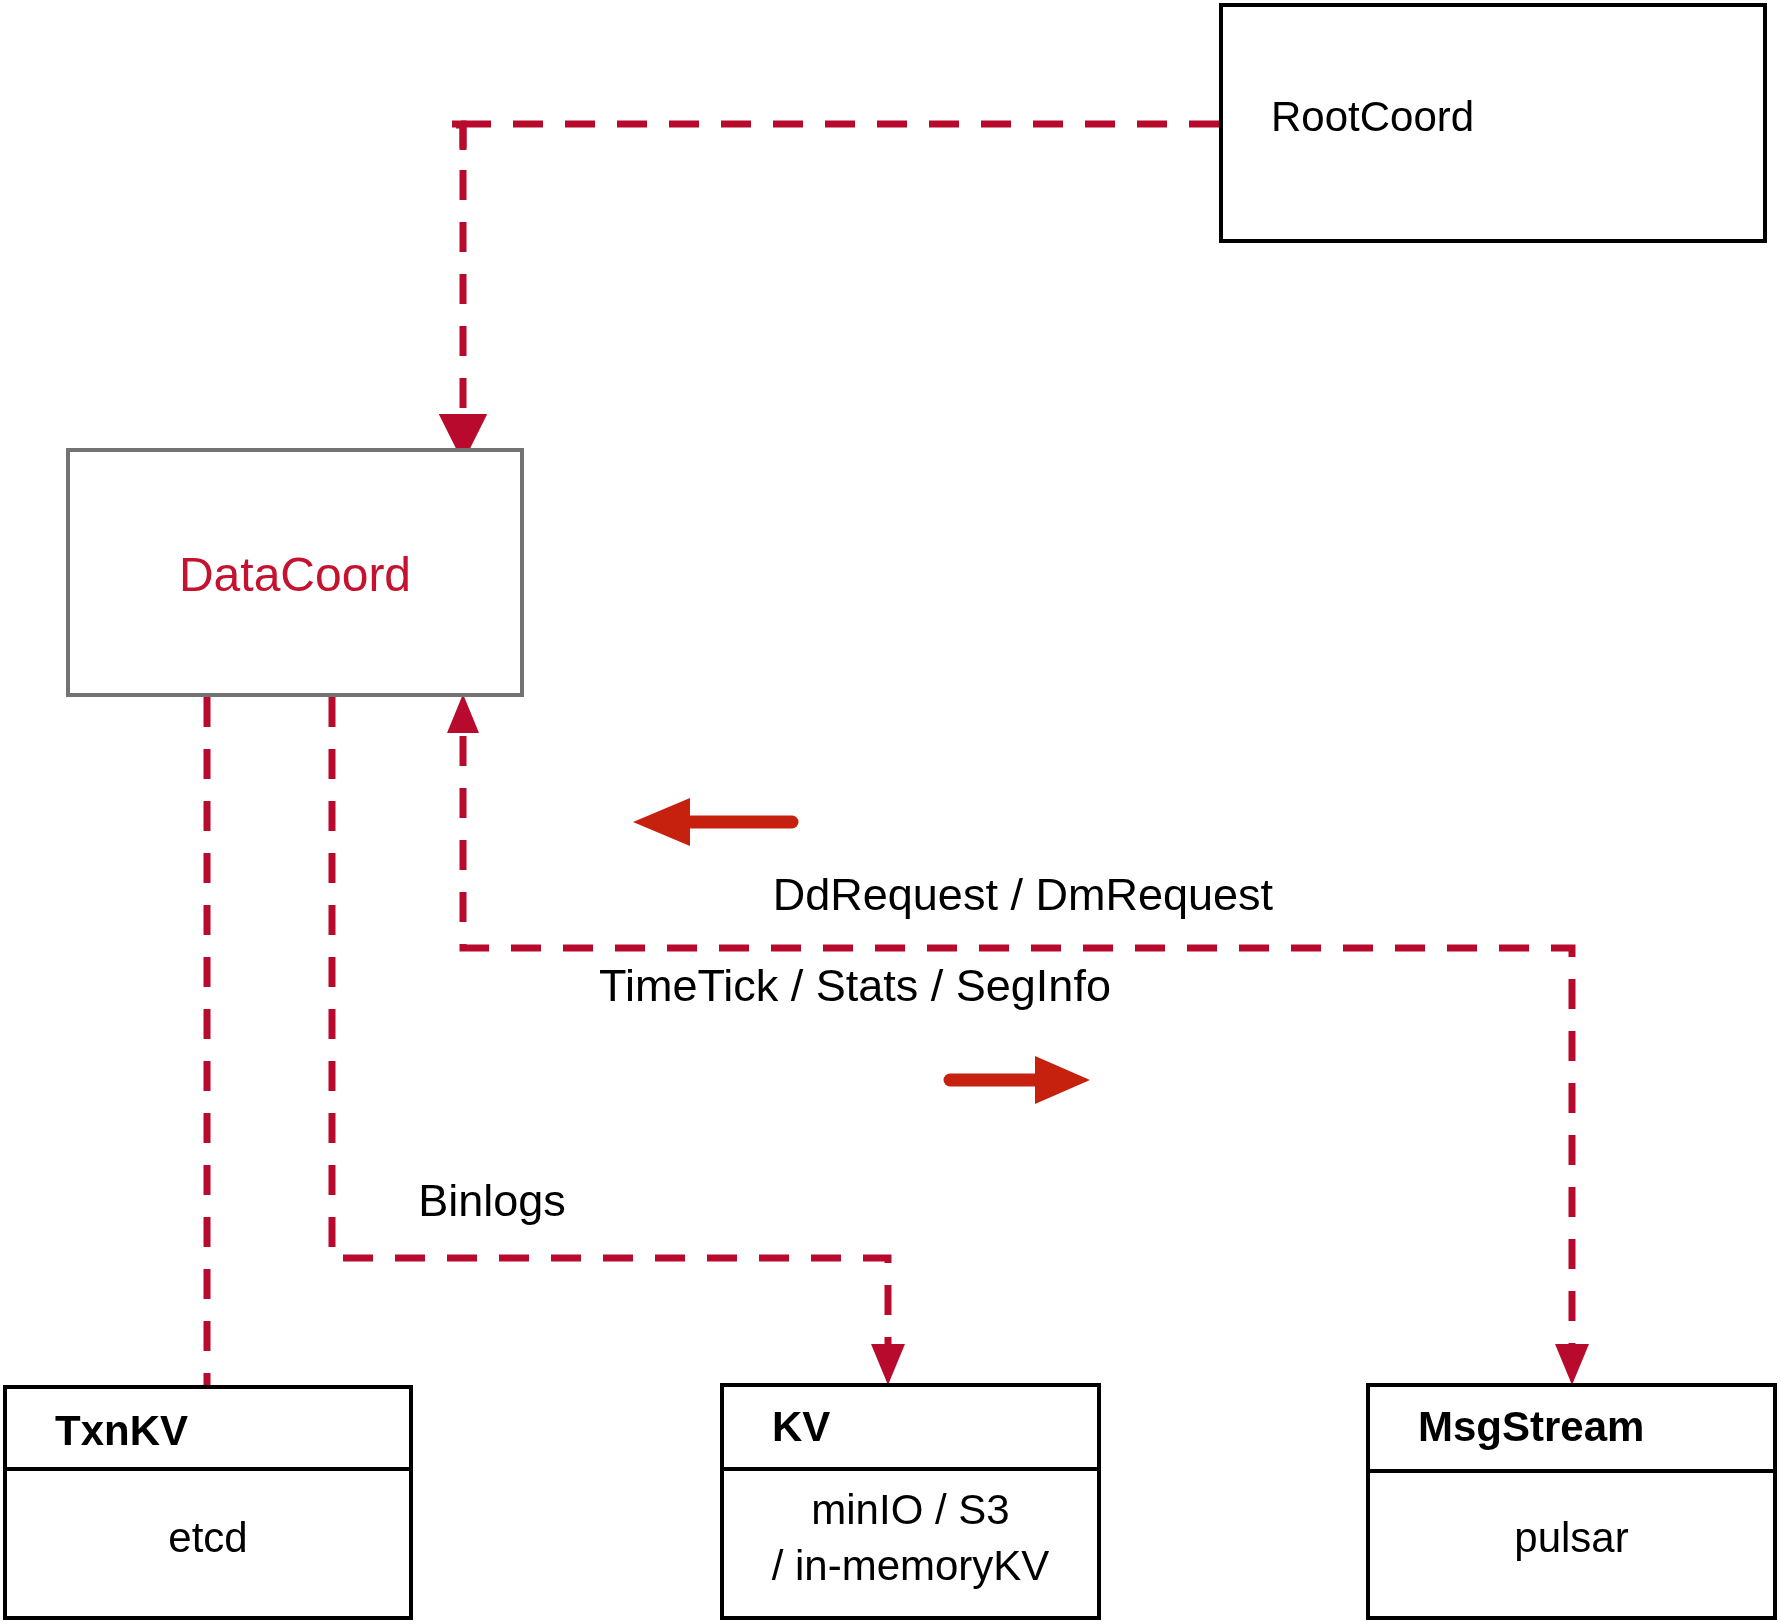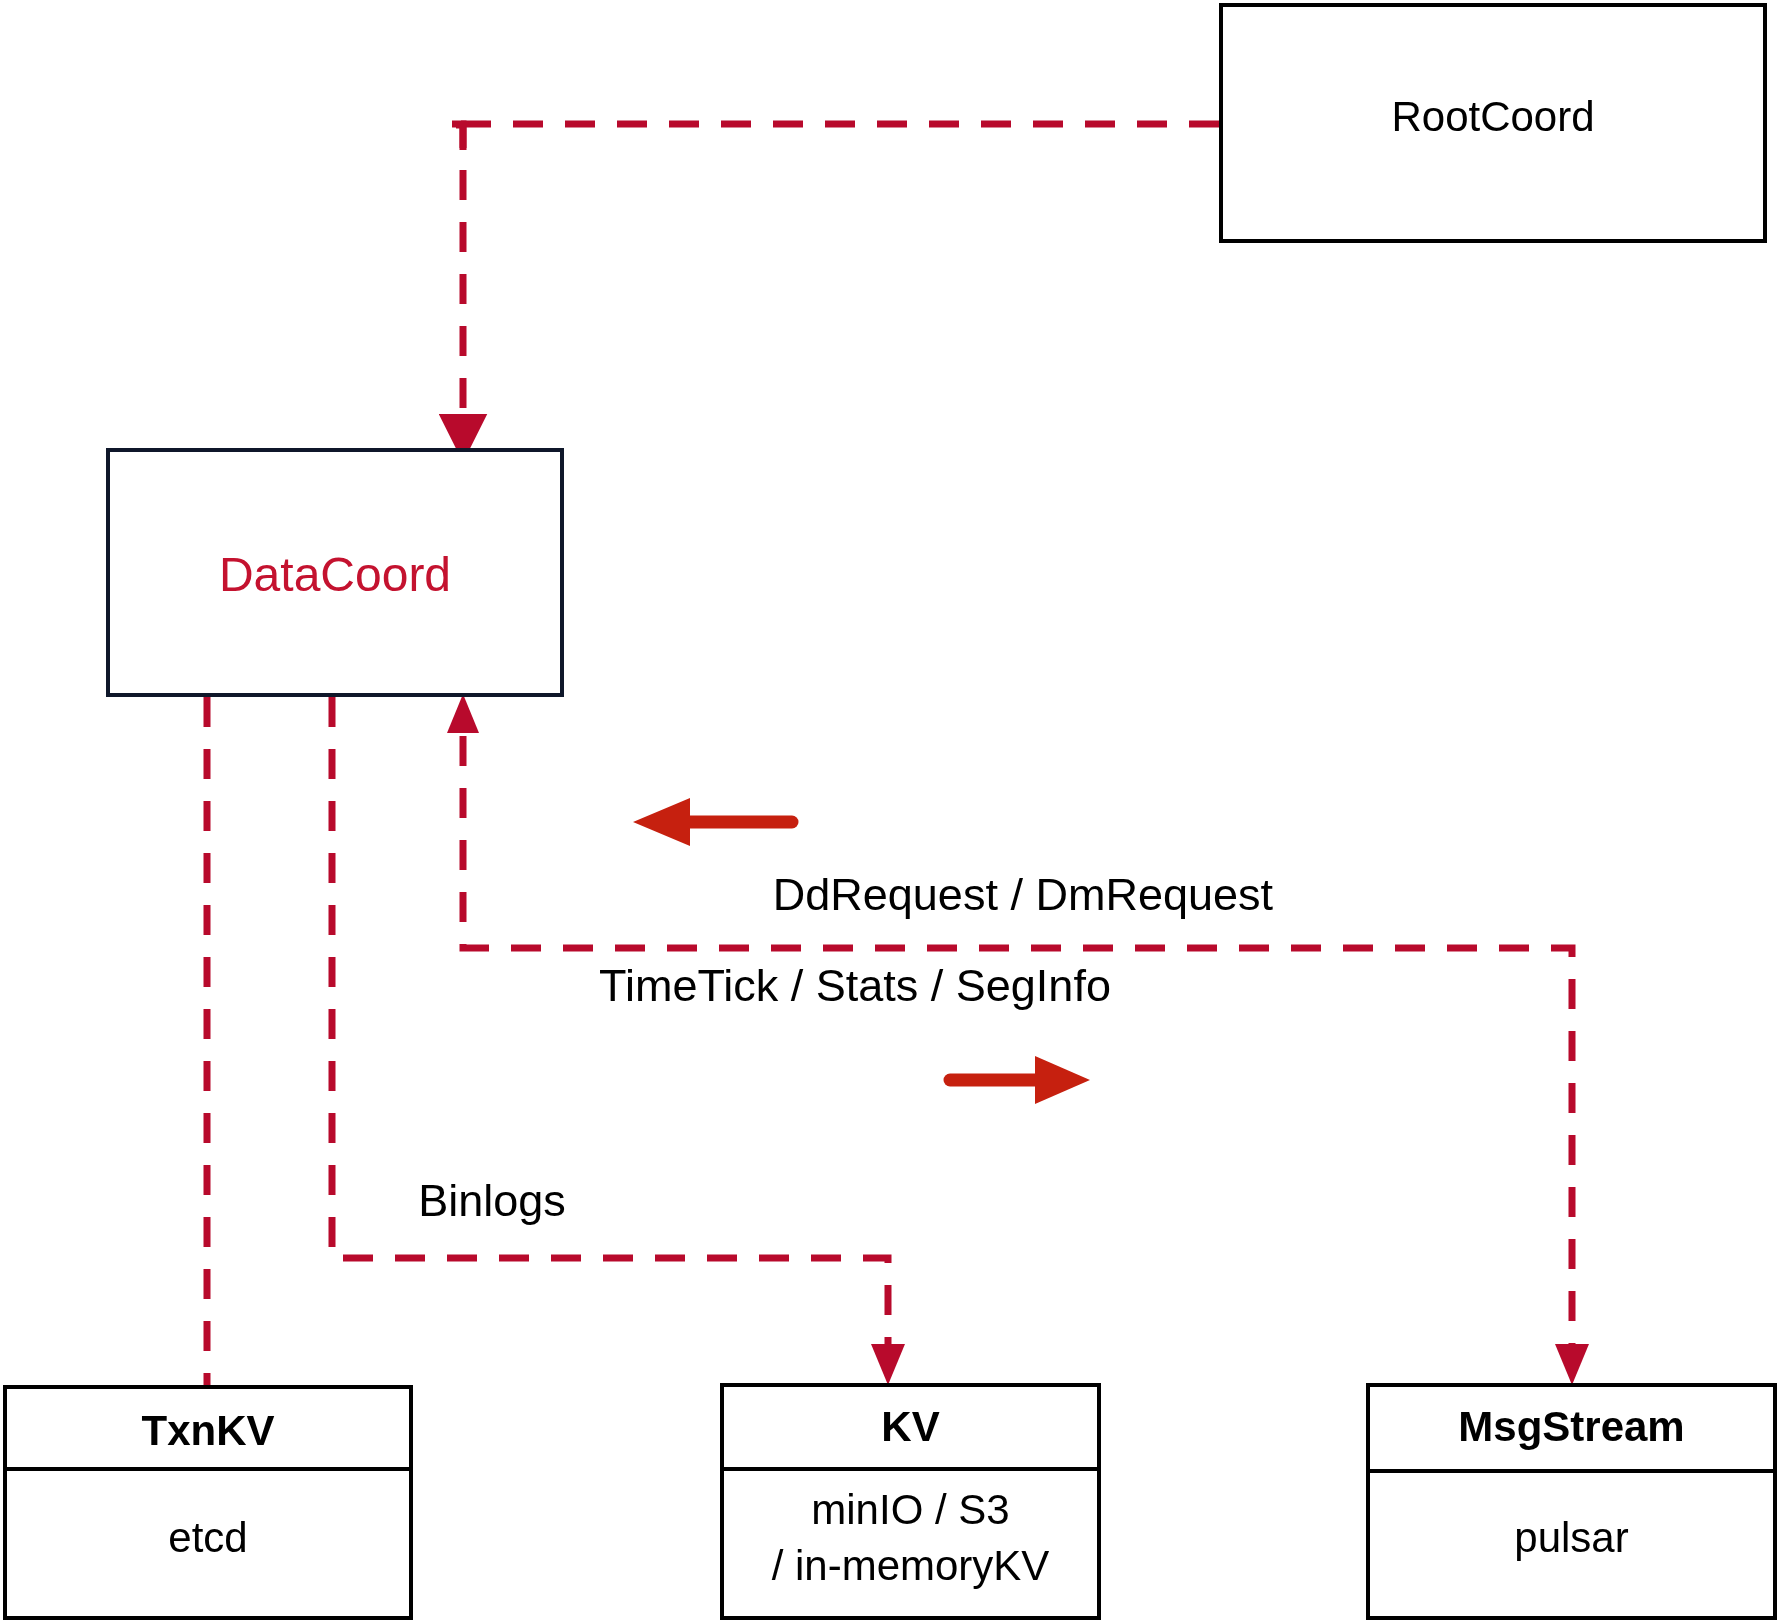--- a/index.html
+++ b/index.html
@@ -26,31 +26,30 @@
   }
   .node-box {
     position: absolute;
     box-sizing: border-box;
     background: #ffffff;
   }
   .node-black {
     border: 4px solid #000000;
   }
   .node-red {
-    border: 4px solid #0f172a;
-    margin-left: 40px;
+    border: 4px solid #737373;
   }
   .node-title {
     position: absolute;
     left: 0;
     right: 0;
-    text-align: center;
     font-size: 42px;
     color: #000000;
     white-space: nowrap;
+    padding-left: 48px;
   }
   .node-title.bold {
     font-weight: bold;
   }
   .node-divider {
     position: absolute;
     left: 0;
     right: 0;
     height: 4px;
     background: #000000;

